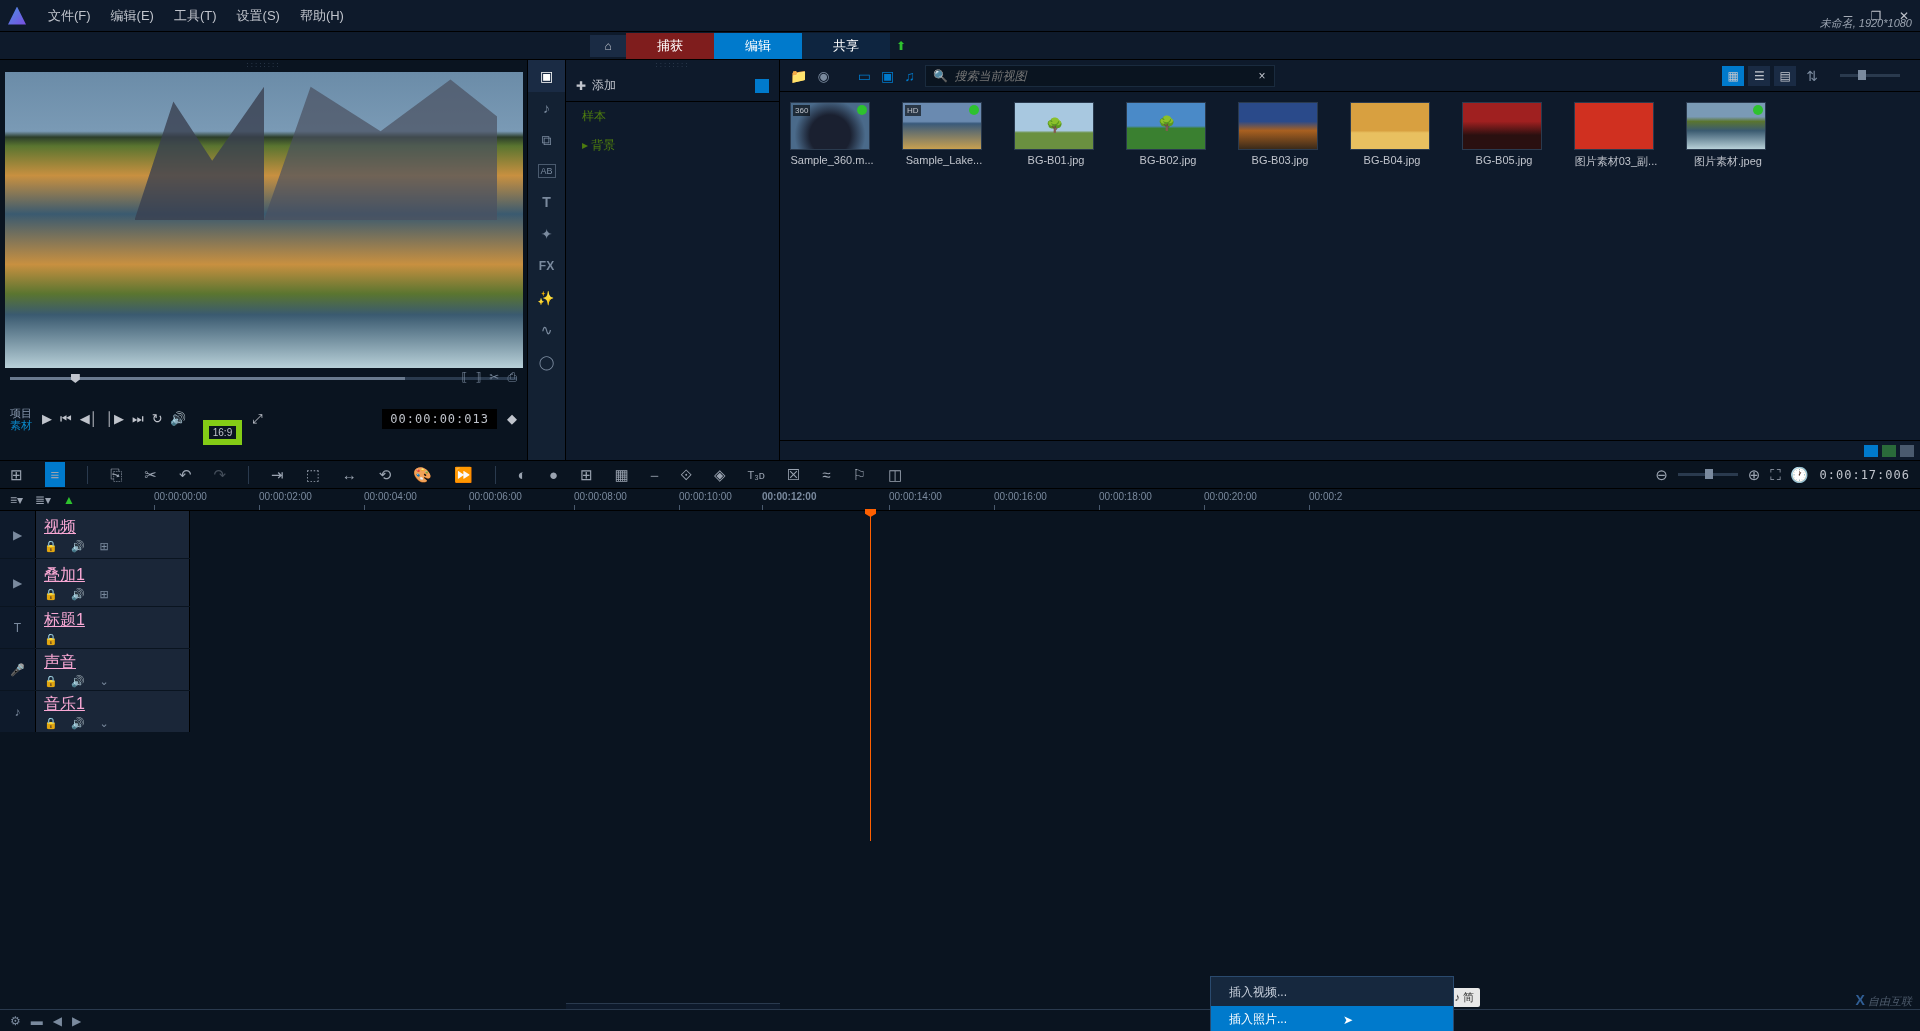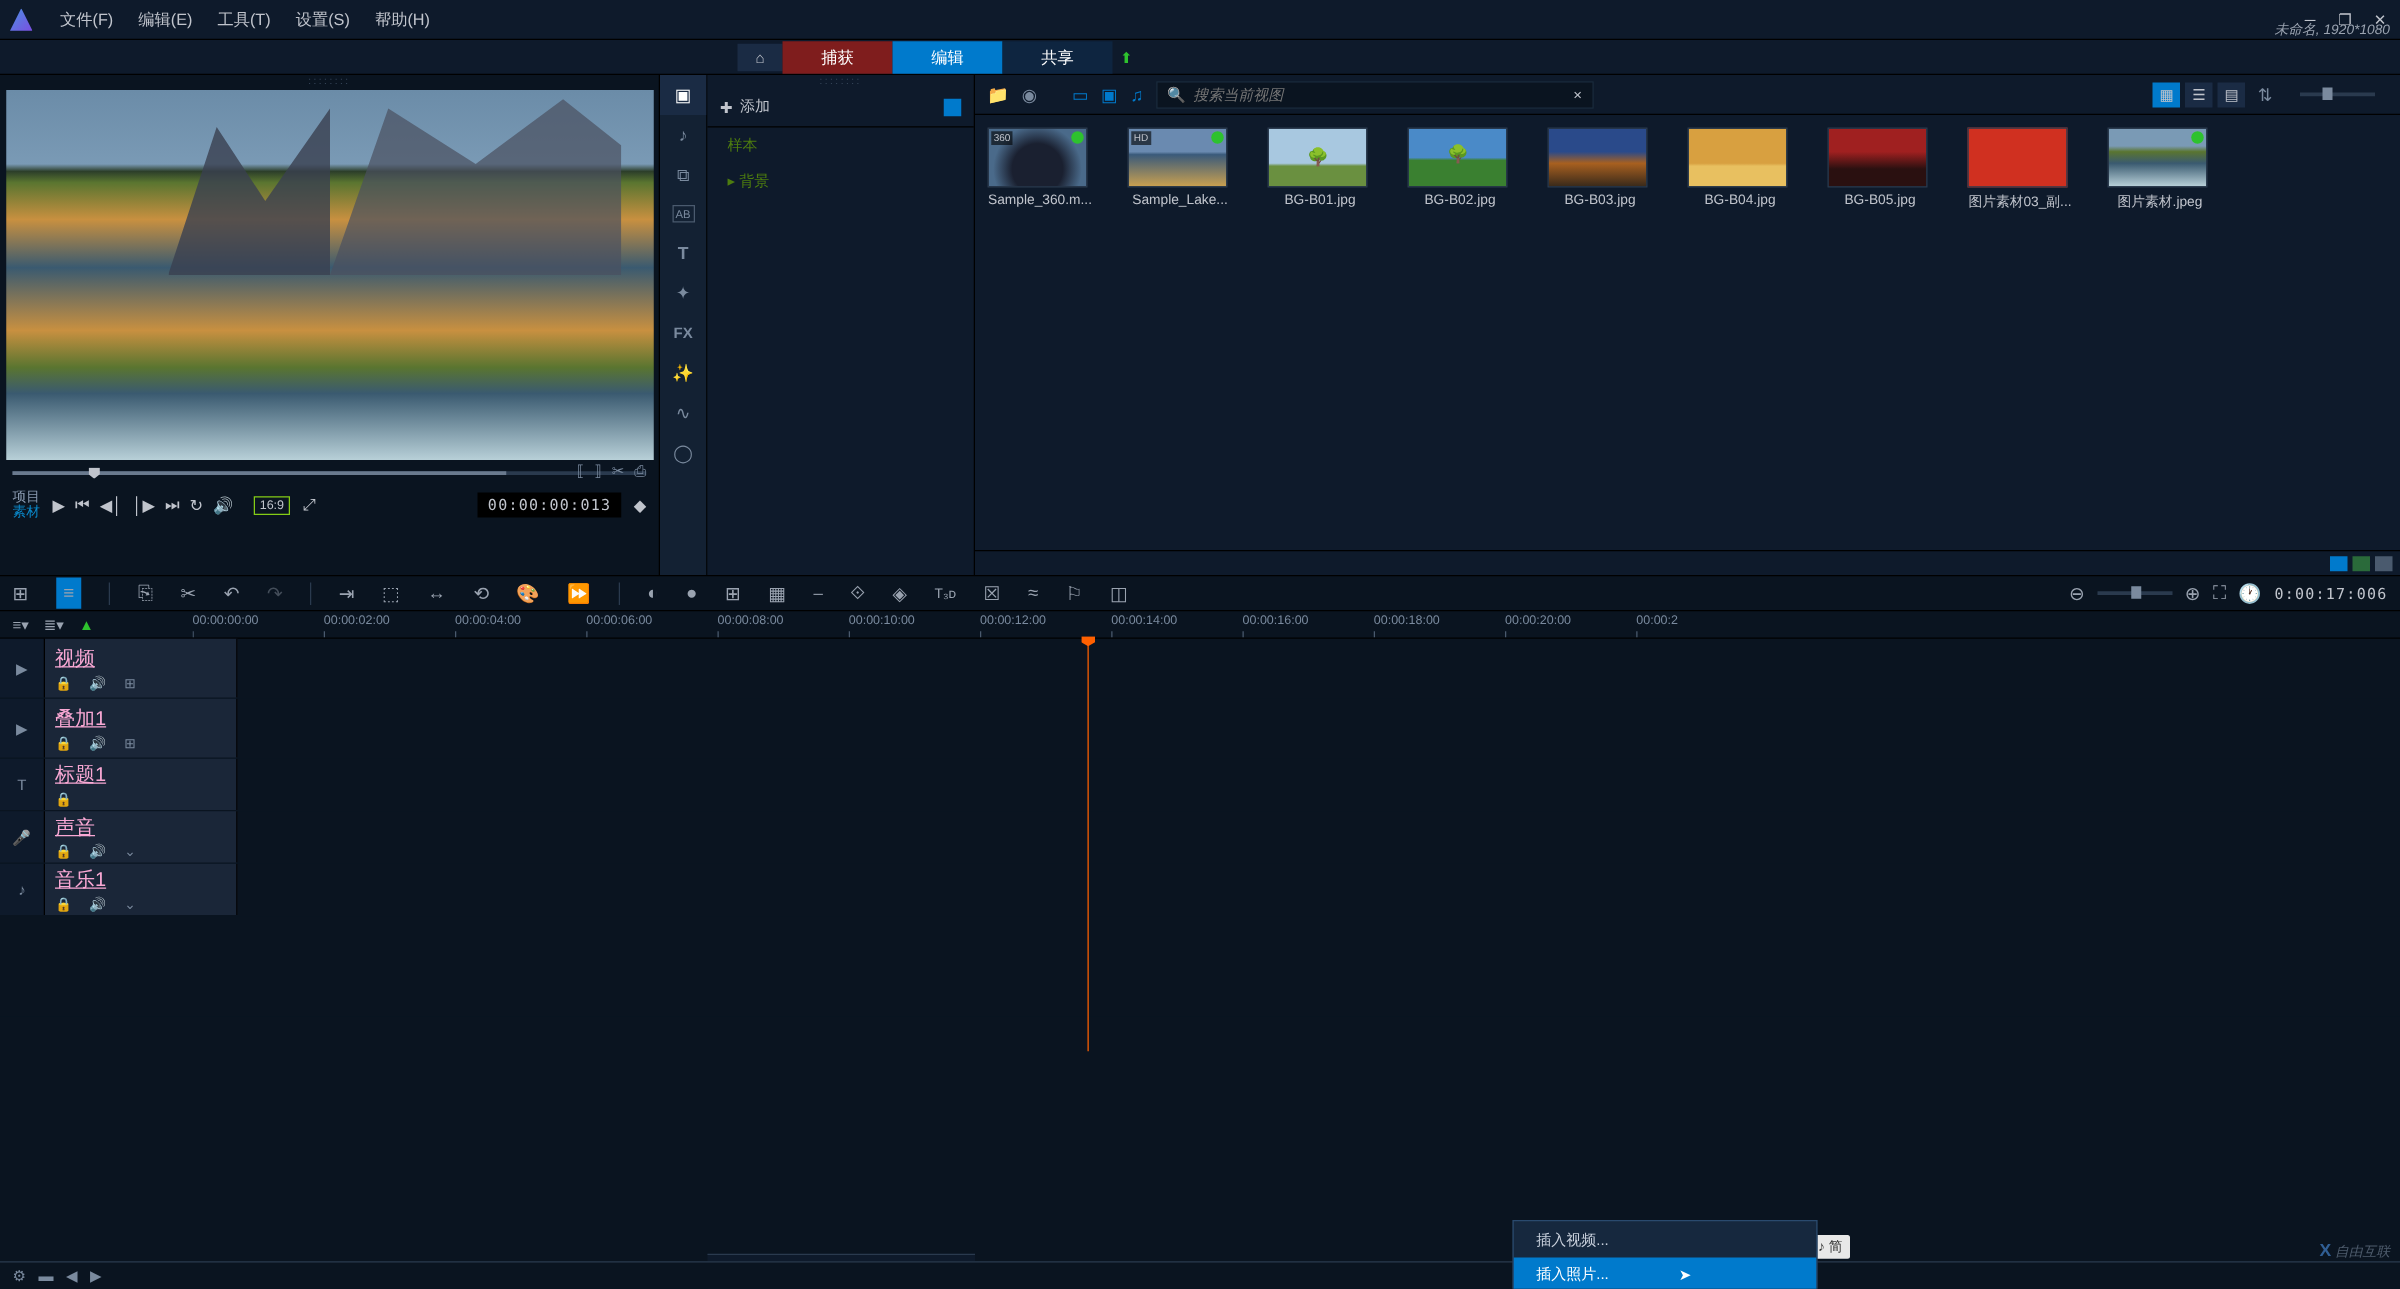--- a/index.html
+++ b/index.html
@@ -32,21 +32,21 @@
 .preview-img::after { content: ''; position: absolute; left: 50%; top: 0; width: 45%; height: 50%; background: #4a5060; clip-path: polygon(0 100%, 20% 10%, 50% 40%, 80% 5%, 100% 30%, 100% 100%); opacity: 0.7; }
 .scrubber { height: 12px; margin: 4px 10px; position: relative; }
 .scrubber-track { height: 3px; background: #2a3a4e; width: 100%; position: absolute; top: 5px; }
 .scrubber-fill { height: 3px; background: #6a7a8e; width: 78%; position: absolute; top: 5px; }
 .scrubber-thumb { width: 9px; height: 9px; background: #c0c4cc; position: absolute; top: 2px; left: 12%; clip-path: polygon(0 0, 100% 0, 100% 60%, 50% 100%, 0 60%); }
 .scrubber-tools { position: absolute; right: 10px; top: 310px; display: flex; gap: 8px; color: #7a8a9e; }
 .playback-row { display: flex; align-items: center; padding: 4px 10px; gap: 10px; }
 .pb-left { display: flex; flex-direction: column; font-size: 11px; color: #8a9ab0; line-height: 12px; }
 .transport { display: flex; gap: 8px; align-items: center; }
 .transport-btn { color: #c0c4cc; cursor: pointer; font-size: 13px; }
-.aspect { border: 1px solid #84cc16; padding: 1px 4px; font-size: 10px; margin-left: 6px; }
+.aspect { border: 6px solid #84cc16; padding: 1px 4px; font-size: 10px; margin-left: 6px; margin-top: 28px; }
 .tc { margin-left: auto; background: #000; padding: 3px 8px; font-family: monospace; font-size: 12px; color: #c0c4cc; letter-spacing: 1px; }
 
 
 .lib-col { width: 38px; background: #132133; display: flex; flex-direction: column; border-right: 1px solid #000; }
 .lib-ico { height: 32px; display: flex; align-items: center; justify-content: center; color: #7a8a9e; cursor: pointer; font-size: 14px; }
 .lib-ico.sel { background: #1a2b44; color: #fff; }
 
 
 .cat-panel { width: 214px; background: #0e1a2b; border-right: 1px solid #000; }
 .cat-header { height: 32px; display: flex; align-items: center; padding: 0 10px; border-bottom: 1px solid #000; }
@@ -354,21 +354,21 @@
       <span>≣▾</span>
       <span style="color:#2ec22e">▲</span>
     </div>
     <div class="tl-ruler" id="tl-ruler">
         <div class="ruler-tick" style="left: 0px;">00:00:00:00</div>
         <div class="ruler-tick" style="left: 105px;">00:00:02:00</div>
         <div class="ruler-tick" style="left: 210px;">00:00:04:00</div>
         <div class="ruler-tick" style="left: 315px;">00:00:06:00</div>
         <div class="ruler-tick" style="left: 420px;">00:00:08:00</div>
         <div class="ruler-tick" style="left: 525px;">00:00:10:00</div>
-        <div class="ruler-tick" style="left: 630px;">00:00:12:00</div>
+        <div class="ruler-tick" style="left: 608px; font-weight: bold;">00:00:12:00</div>
         <div class="ruler-tick" style="left: 735px;">00:00:14:00</div>
         <div class="ruler-tick" style="left: 840px;">00:00:16:00</div>
         <div class="ruler-tick" style="left: 945px;">00:00:18:00</div>
         <div class="ruler-tick" style="left: 1050px;">00:00:20:00</div>
         <div class="ruler-tick" style="left: 1155px;">00:00:2</div>
       </div>
   </div>
 
   <div style="position:relative">
     <div class="playhead" style="left:870px"></div>

